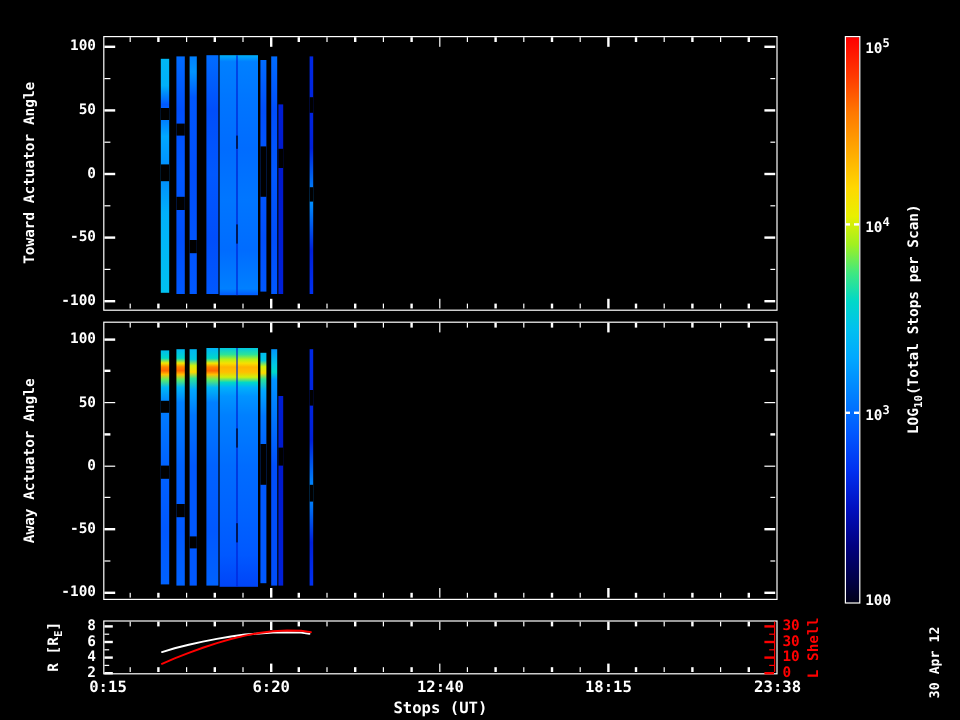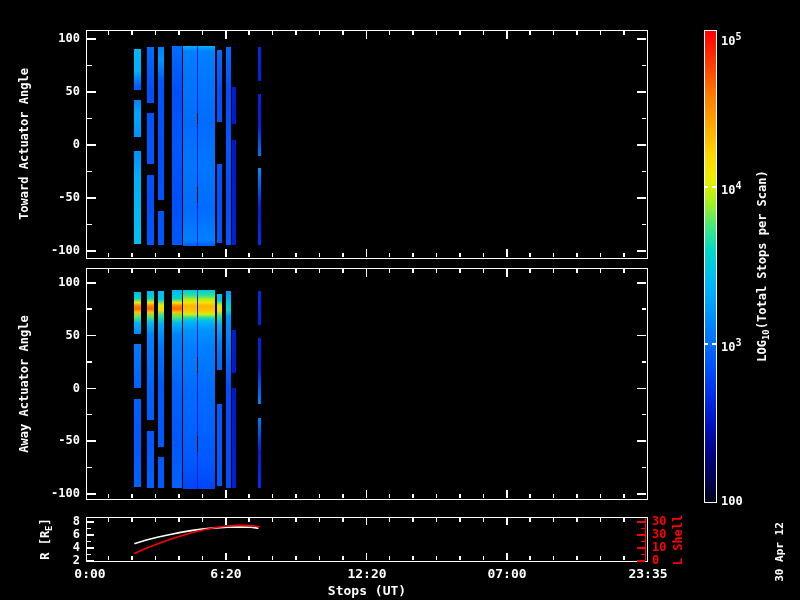--- a/index.html
+++ b/index.html
@@ -305,25 +305,25 @@
   <div class="cb-lab" style="left:721px;top:180px;">
     <span>10</span><sup>4</sup></div>
   <div class="cb-lab" style="left:721px;top:337px;">
     <span>10</span><sup>3</sup></div>
   <div class="cb-lab" style="left:721px;top:491px;">
     <span>100</span><sup></sup></div>
   <div class="ylabel" style="left:763px;top:266px;">
     <span>LOG</span><sub>10</sub><span>(Total Stops per Scan)</span>
   </div>
 
-  <div class="xlab" style="left:54px;top:566px;">0:00</div>
+  <div class="xlab" style="left:54px;top:566px;">0:15</div>
   <div class="xlab" style="left:190px;top:566px;">6:20</div>
-  <div class="xlab" style="left:331px;top:566px;">12:20</div>
-  <div class="xlab" style="left:471px;top:566px;">07:00</div>
-  <div class="xlab" style="left:612px;top:566px;">23:35</div>
+  <div class="xlab" style="left:331px;top:566px;">12:40</div>
+  <div class="xlab" style="left:471px;top:566px;">18:15</div>
+  <div class="xlab" style="left:612px;top:566px;">23:38</div>
   <div class="xtitle" style="left:307px;top:583px;">Stops (UT)</div>
 
   <div class="datestamp" style="left:779px;top:552px;">30 Apr 12</div>
 
   <div id="dyn"></div>
 <div class="ticklab right" style="left: 36px; width: 44px; top: 31px;">100</div>
     <div class="ticklab right" style="left: 36px; width: 44px; top: 84px;">50</div>
     <div class="ticklab right" style="left: 36px; width: 44px; top: 137px;">0</div>
     <div class="ticklab right" style="left: 36px; width: 44px; top: 190px;">-50</div>
     <div class="ticklab right" style="left: 36px; width: 44px; top: 243px;">-100</div>

